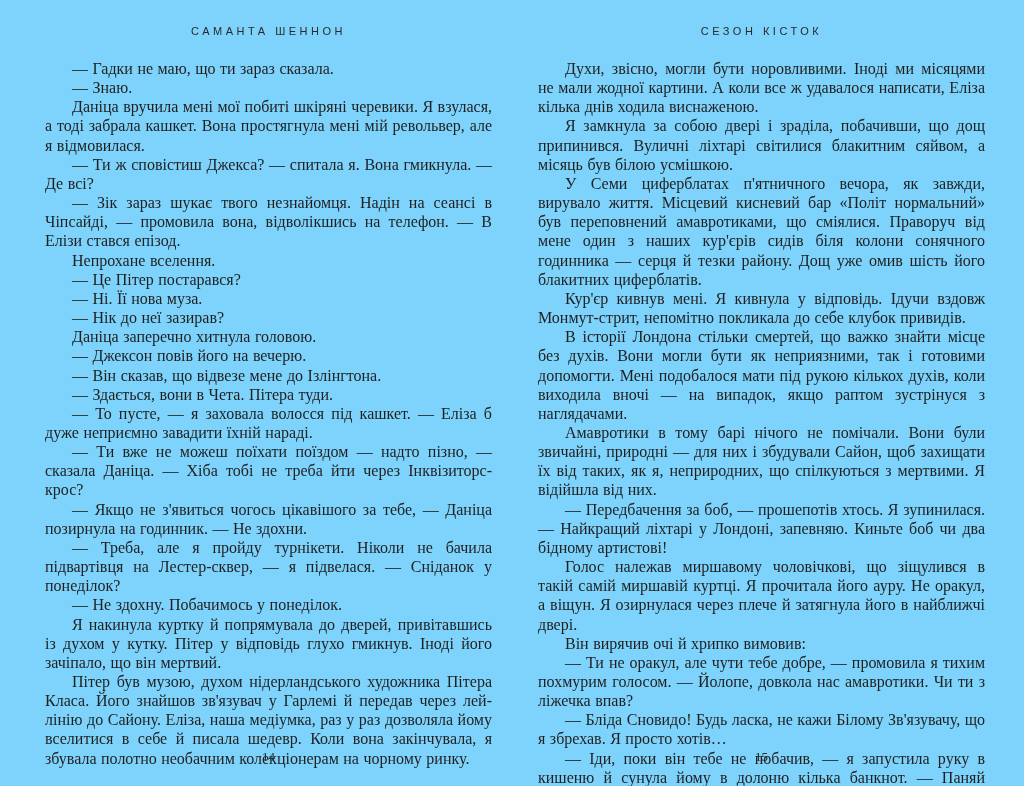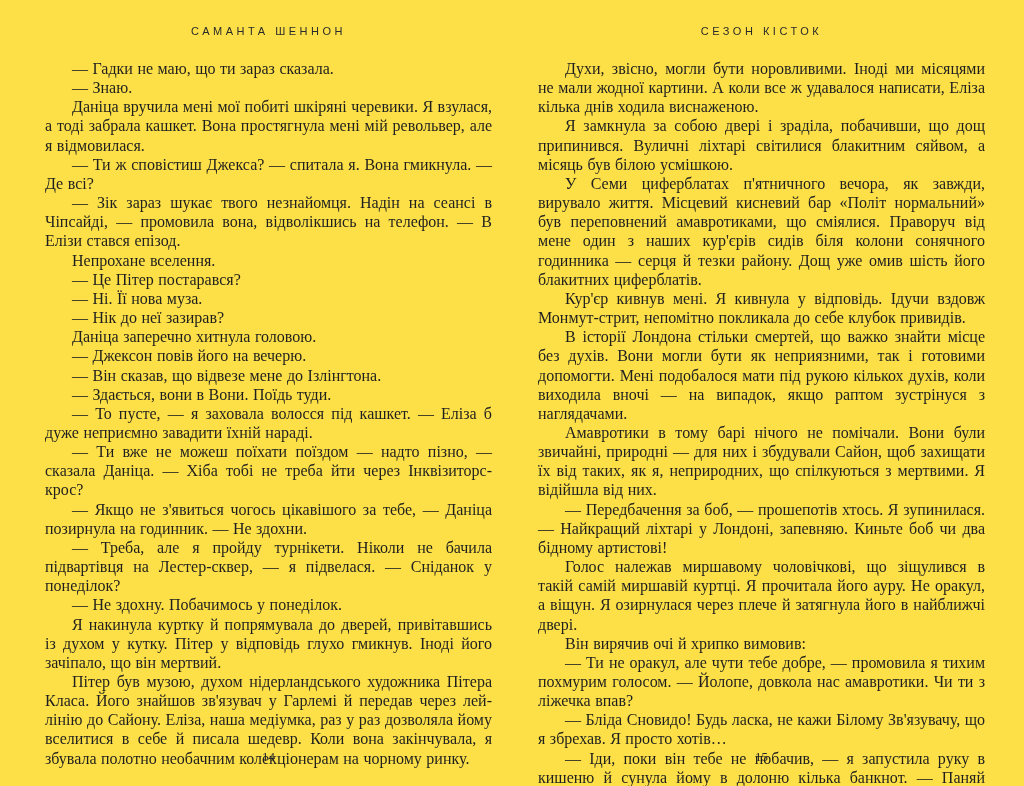--- a/index.html
+++ b/index.html
@@ -9,21 +9,21 @@
   body {
     width: 1024px;
     height: 786px;
     background: #ffffff;
     overflow: hidden;
   }
   .spread {
     position: relative;
     width: 1024px;
     height: 786px;
-    background: #fde047;
+    background: #7dd3fc;
     font-family: "Liberation Serif", "DejaVu Serif", serif;
     color: #1f1f1f;
   }
   .page {
     position: absolute;
     top: 0;
     height: 786px;
     width: 447px;
   }
   .page-left  { left: 45px; }
@@ -79,21 +79,21 @@
         <p class="para">Даніца вручила мені мої побиті шкіряні черевики. Я взулася, а тоді забрала кашкет. Вона простягнула мені мій револьвер, але я відмовилася.</p>
         <p class="para">— Ти ж сповістиш Джекса? — спитала я. Вона гмикнула. — Де всі?</p>
         <p class="para">— Зік зараз шукає твого незнайомця. Надін на сеансі в Чіпсайді, — промовила вона, відволікшись на телефон. — В Елізи стався епізод.</p>
         <p class="para">Непрохане вселення.</p>
         <p class="para">— Це Пітер постарався?</p>
         <p class="para">— Ні. Її нова муза.</p>
         <p class="para">— Нік до неї зазирав?</p>
         <p class="para">Даніца заперечно хитнула головою.</p>
         <p class="para">— Джексон повів його на вечерю.</p>
         <p class="para">— Він сказав, що відвезе мене до Ізлінгтона.</p>
-        <p class="para">— Здається, вони в Вони. Поїдь туди.</p>
+        <p class="para">— Здається, вони в Чета. Пітера туди.</p>
         <p class="para">— То пусте, — я заховала волосся під кашкет. — Еліза б дуже неприємно завадити їхній нараді.</p>
         <p class="para">— Ти вже не можеш поїхати поїздом — надто пізно, — сказала Даніца. — Хіба тобі не треба йти через Інквізиторс-крос?</p>
         <p class="para">— Якщо не з'явиться чогось цікавішого за тебе, — Даніца позирнула на годинник. — Не здохни.</p>
         <p class="para">— Треба, але я пройду турнікети. Ніколи не бачила підвартівця на Лестер-сквер, — я підвелася. — Сніданок у понеділок?</p>
         <p class="para">— Не здохну. Побачимось у понеділок.</p>
         <p class="para">Я накинула куртку й попрямувала до дверей, привітавшись із духом у кутку. Пітер у відповідь глухо гмикнув. Іноді його зачіпало, що він мертвий.</p>
         <p class="para">Пітер був музою, духом нідерландського художника Пітера Класа. Його знайшов зв'язувач у Гарлемі й передав через лей-лінію до Сайону. Еліза, наша медіумка, раз у раз дозволяла йому вселитися в себе й писала шедевр. Коли вона закінчувала, я збувала полотно необачним колекціонерам на чорному ринку.</p>
       </div>
     <div class="folio">14</div>
   </div>

